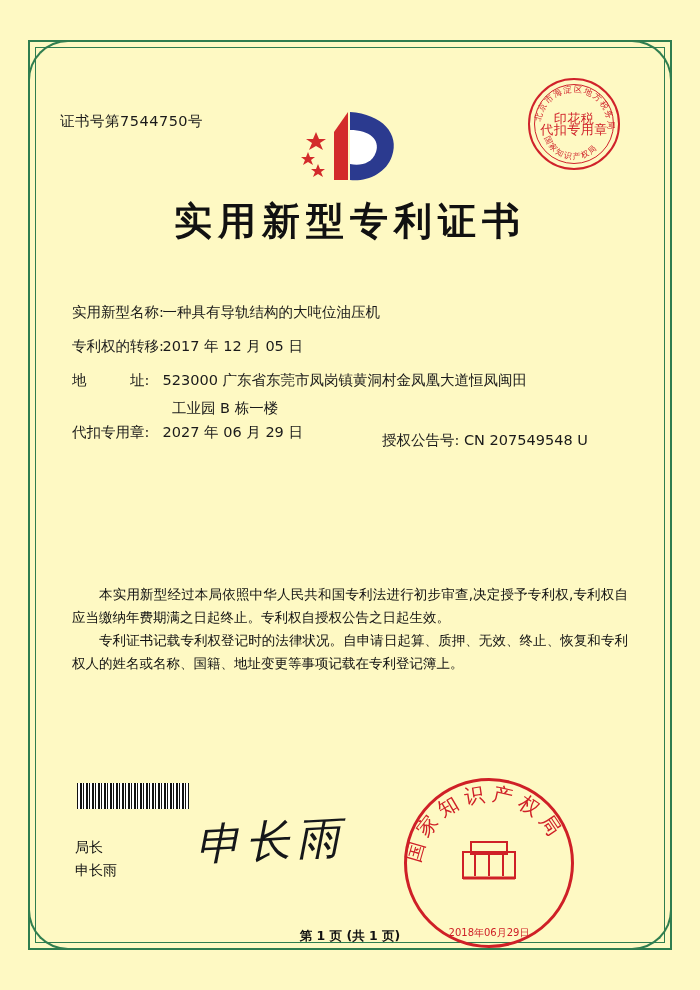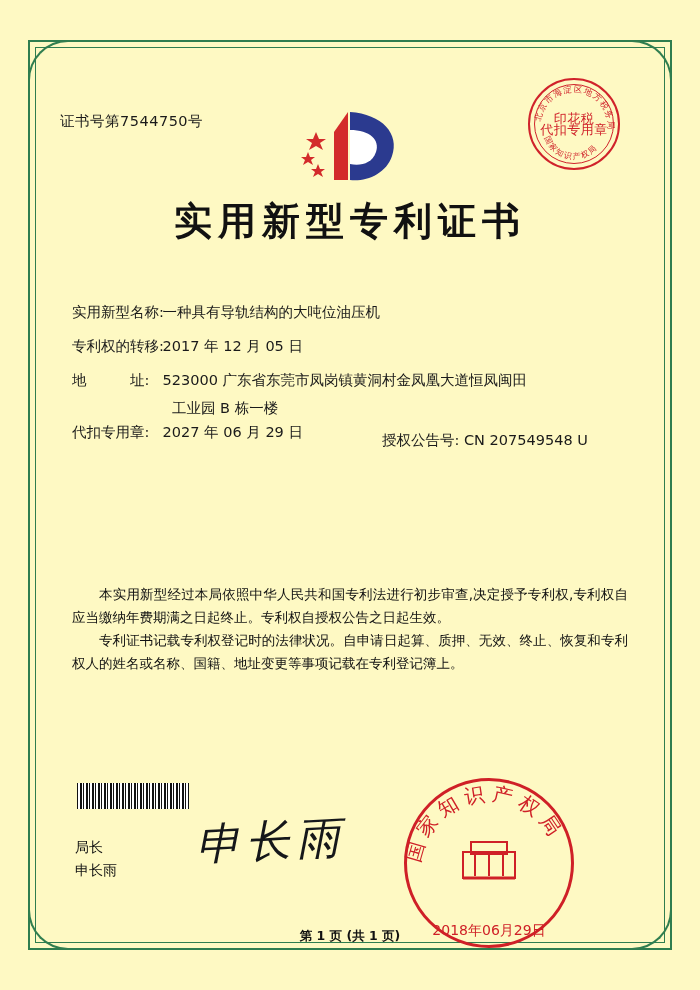--- a/index.html
+++ b/index.html
@@ -223,21 +223,21 @@
     inset: 0;
     border: 3px solid #cf2027;
     border-radius: 50%;
   }
   .seal-big .seal-date {
     position: absolute;
     left: 50%;
     bottom: 8px;
     transform: translateX(-50%);
     color: #cf2027;
-    font-size: 14px;
+    font-size: 10px;
     white-space: nowrap;
   }
   .seal-arc {
     position: absolute;
     inset: 0;
     color: #cf2027;
   }
 
   
   .footer {

